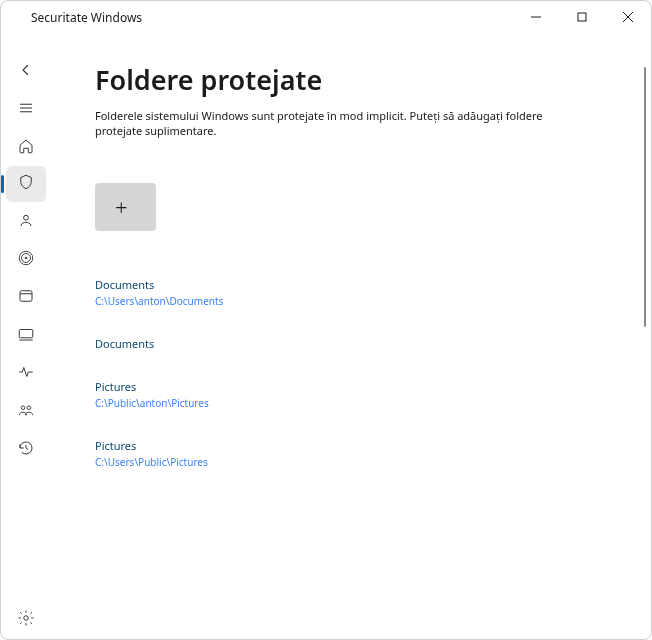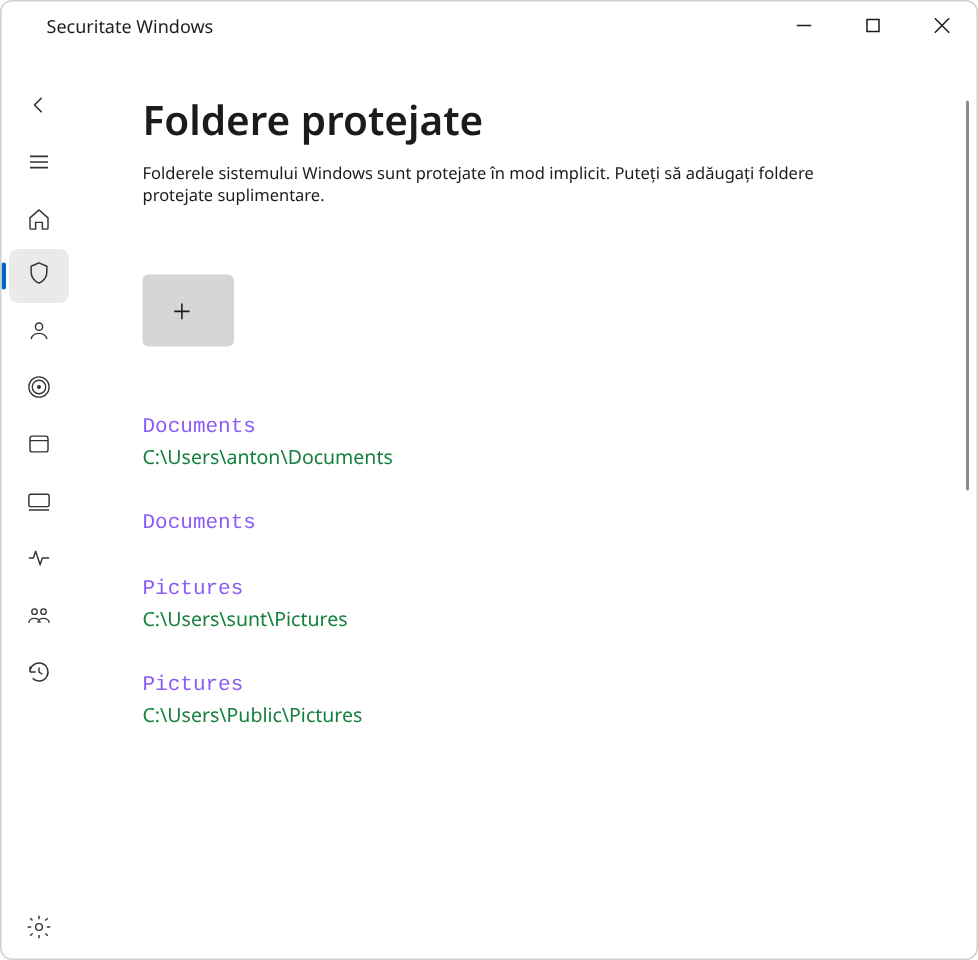--- a/index.html
+++ b/index.html
@@ -136,28 +136,27 @@
     font-weight: 300;
     line-height: 1;
   }
 
   .folder-list {}
   .folder-item {
     margin-bottom: 28px;
     cursor: default;
   }
   .folder-item .f-name {
-    font-size: 14px;
-    color: #8b5cf6;
+    font-size: 11px;
+    color: #0c4a6e;
     margin-bottom: 2px;
-    font-family: Liberation Mono, monospace;
   }
   .folder-item .f-path {
-    font-size: 13px;
-    color: #15803d;
+    font-size: 10px;
+    color: #3b82f6;
   }
 </style>
 </head>
 <body>
 
 <div class="titlebar">
   <span class="caption">Securitate Windows</span>
   <div class="window-controls">
     <div class="ctrl">
       <svg viewBox="0 0 10 10">
@@ -300,21 +299,21 @@
       <div class="folder-list">
         <div class="folder-item">
           <div class="f-name">Documents</div>
           <div class="f-path">C:\Users\anton\Documents</div>
         </div>
         <div class="folder-item">
           <div class="f-name">Documents</div>
         </div>
         <div class="folder-item">
           <div class="f-name">Pictures</div>
-          <div class="f-path">C:\Users\sunt\Pictures</div>
+          <div class="f-path">C:\Public\anton\Pictures</div>
         </div>
         <div class="folder-item">
           <div class="f-name">Pictures</div>
           <div class="f-path">C:\Users\Public\Pictures</div>
         </div>
       </div>
 
     </div>
     <div class="scrollbar-track"></div>
   </div>

